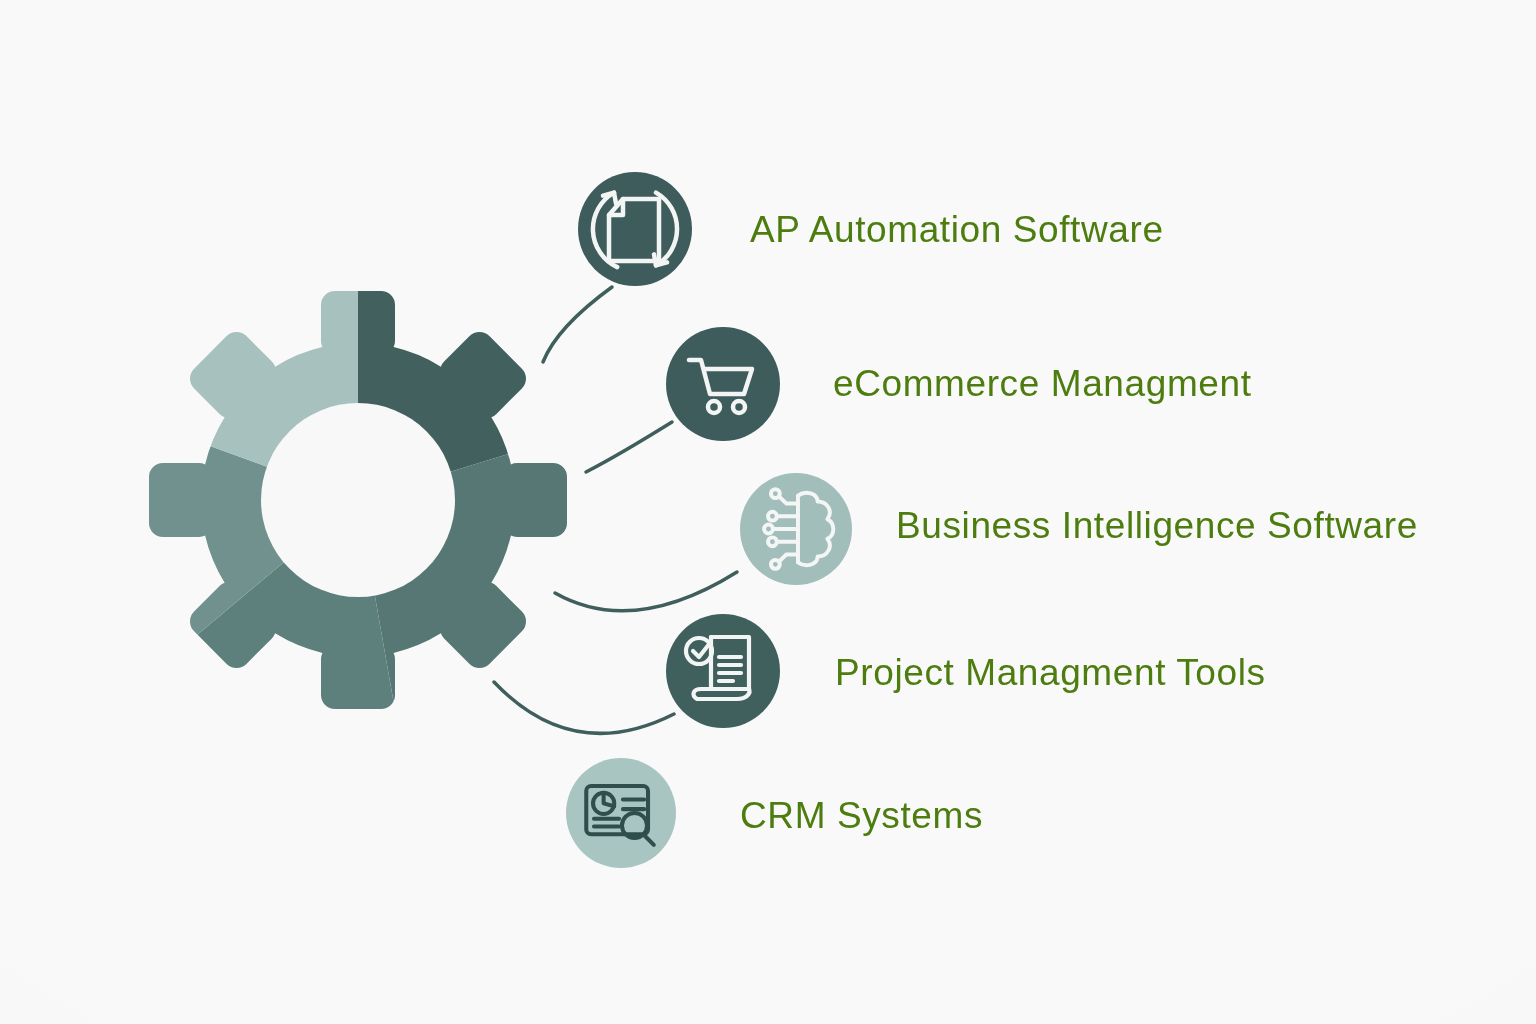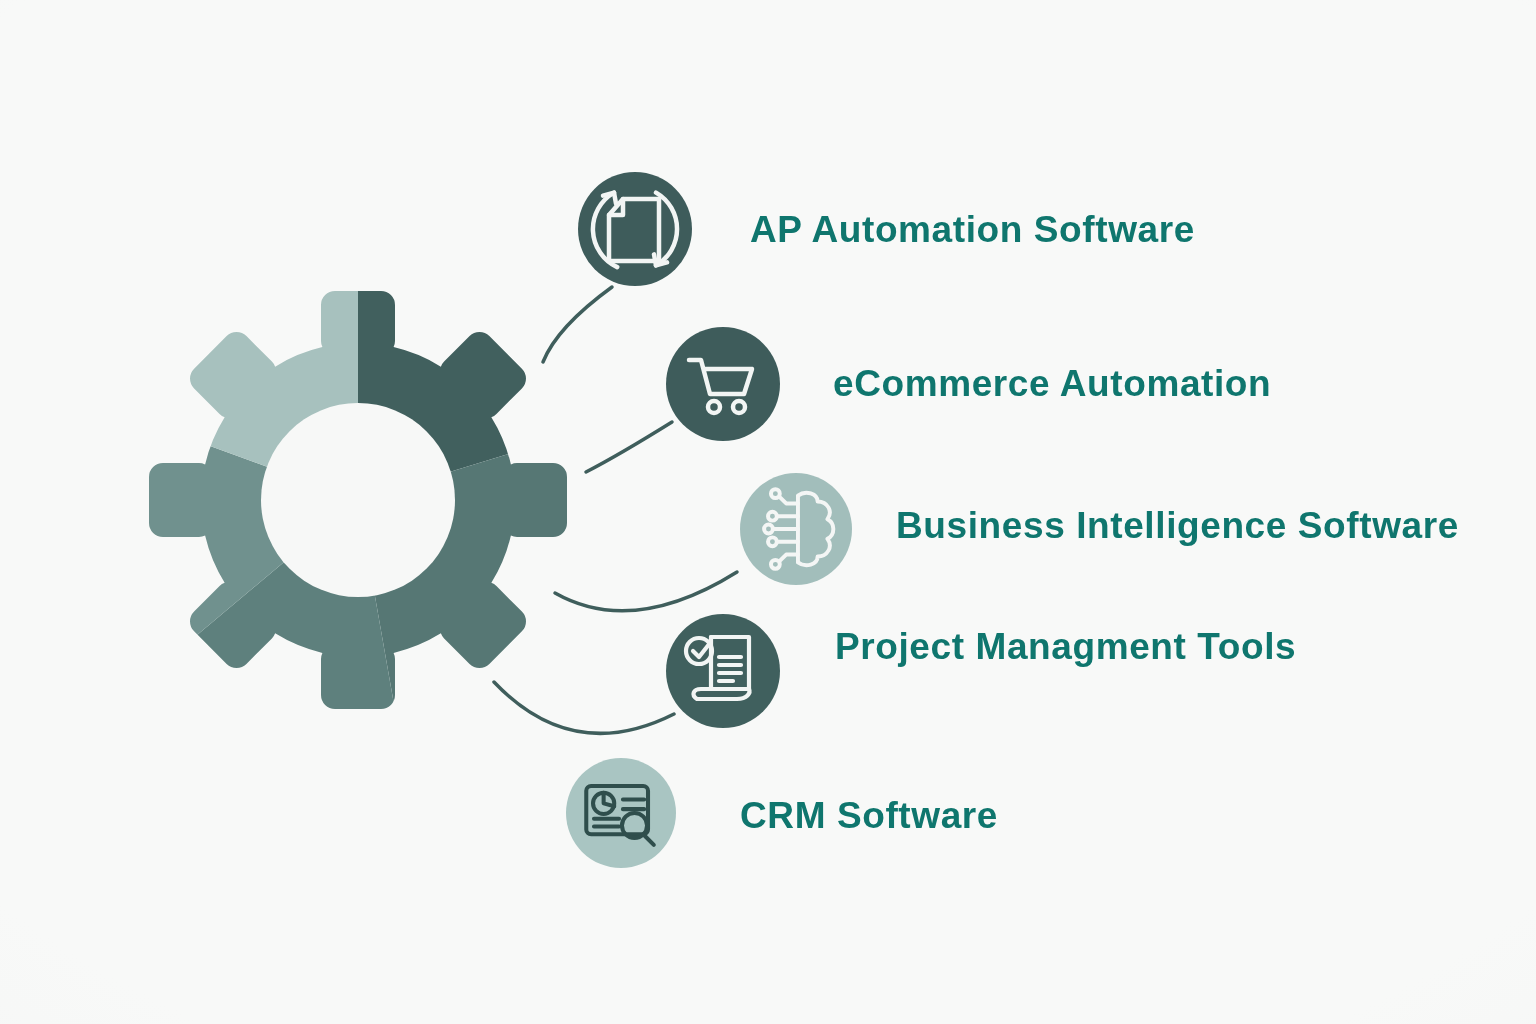--- a/index.html
+++ b/index.html
@@ -10,34 +10,34 @@
   }
   #scene{position:absolute;left:0;top:0;width:1536px;height:1024px;}
   .item-circle{
     position:absolute;border-radius:50%;
     display:flex;align-items:center;justify-content:center;
   }
   .item-circle.dark{background:#3e5c5b;}
   .item-circle.light{background:#a5c1be;}
   .item-label{
     position:absolute;transform:translateY(-52%);
-    font-size:37px;letter-spacing:0.6px;color:#0f766e;font-weight:700;
+    font-size:37px;letter-spacing:0.6px;color:#4d7c0f;font-weight:400;
     white-space:nowrap;
   }
   
   #circle-1{left:578px;top:172px;width:114px;height:114px;}
   #circle-2{left:666px;top:327px;width:114px;height:114px;}
   #circle-3{left:740px;top:473px;width:112px;height:112px;background:#a2bebb;}
   #circle-4{left:666px;top:614px;width:114px;height:114px;background:#40605e;}
   #circle-5{left:566px;top:758px;width:110px;height:110px;background:#a9c5c2;}
   
   #label-1{left:750px;top:231px;}
   #label-2{left:833px;top:385px;}
   #label-3{left:896px;top:527px;}
-  #label-4{left:835px;top:648px;text-align:center;}
+  #label-4{left:835px;top:674px;text-align:center;}
   #label-5{left:740px;top:817px;}
   .icon-svg{display:block;}
 </style>
 </head>
 <body>
 
 <svg id="scene" viewBox="0 0 1536 1024" aria-hidden="true">
   <defs>
     <clipPath id="gearClip">
       <circle cx="358" cy="500" r="157"></circle>
@@ -81,21 +81,21 @@
 </div>
 <div class="item-label" id="label-1">AP Automation Software</div>
 
 <div class="item-circle dark" id="circle-2">
   <svg class="icon-svg" width="114" height="114" viewBox="-57 -57 114 114" fill="none" stroke="#f2f5f4" stroke-width="4.5" stroke-linecap="round" stroke-linejoin="round">
     <path d="M-34,-24 H-22 L-13,10 H21 L29,-15 H-19"></path>
     <circle cx="-9" cy="23" r="6"></circle>
     <circle cx="16" cy="23" r="6"></circle>
   </svg>
 </div>
-<div class="item-label" id="label-2">eCommerce Automation</div>
+<div class="item-label" id="label-2">eCommerce Managment</div>
 
 <div class="item-circle light" id="circle-3">
   <svg class="icon-svg" width="112" height="112" viewBox="-57 -57 114 114" fill="none" stroke="#f4f6f5" stroke-width="4" stroke-linecap="round" stroke-linejoin="round">
     <path d="M2,-34 C10,-40 22,-36 22,-28 C32,-28 38,-18 32,-10 C40,-6 40,6 32,10 C38,18 32,28 22,28 C22,36 10,40 2,34 Z"></path>
     <path d="M2,-26 L-10,-26 L-16,-32"></path>
       <circle cx="-21" cy="-36" r="4.5"></circle>
     <path d="M2,-13 L-18,-13"></path>
       <circle cx="-24" cy="-13" r="4.5"></circle>
     <path d="M2,0 L-22,0"></path>
       <circle cx="-28" cy="0" r="4.5"></circle>
@@ -123,13 +123,13 @@
   <svg class="icon-svg" width="110" height="110" viewBox="-57 -57 114 114" fill="none" stroke="#2f4e4c" stroke-width="4.2" stroke-linecap="round" stroke-linejoin="round">
     <rect x="-36" y="-28" width="64" height="50" rx="5"></rect>
     <circle cx="-18" cy="-10" r="11"></circle>
     <path d="M-18,-21 L-18,-10 L-7,-7"></path>
     <path d="M2,-14 H24 M2,-4 H24"></path>
     <path d="M-28,6 H-2 M-28,14 H-2"></path>
     <circle cx="14" cy="13" r="13"></circle>
     <path d="M23,22 L34,33"></path>
   </svg>
 </div>
-<div class="item-label" id="label-5">CRM Software</div>
+<div class="item-label" id="label-5">CRM Systems</div>
 
 </body></html>

